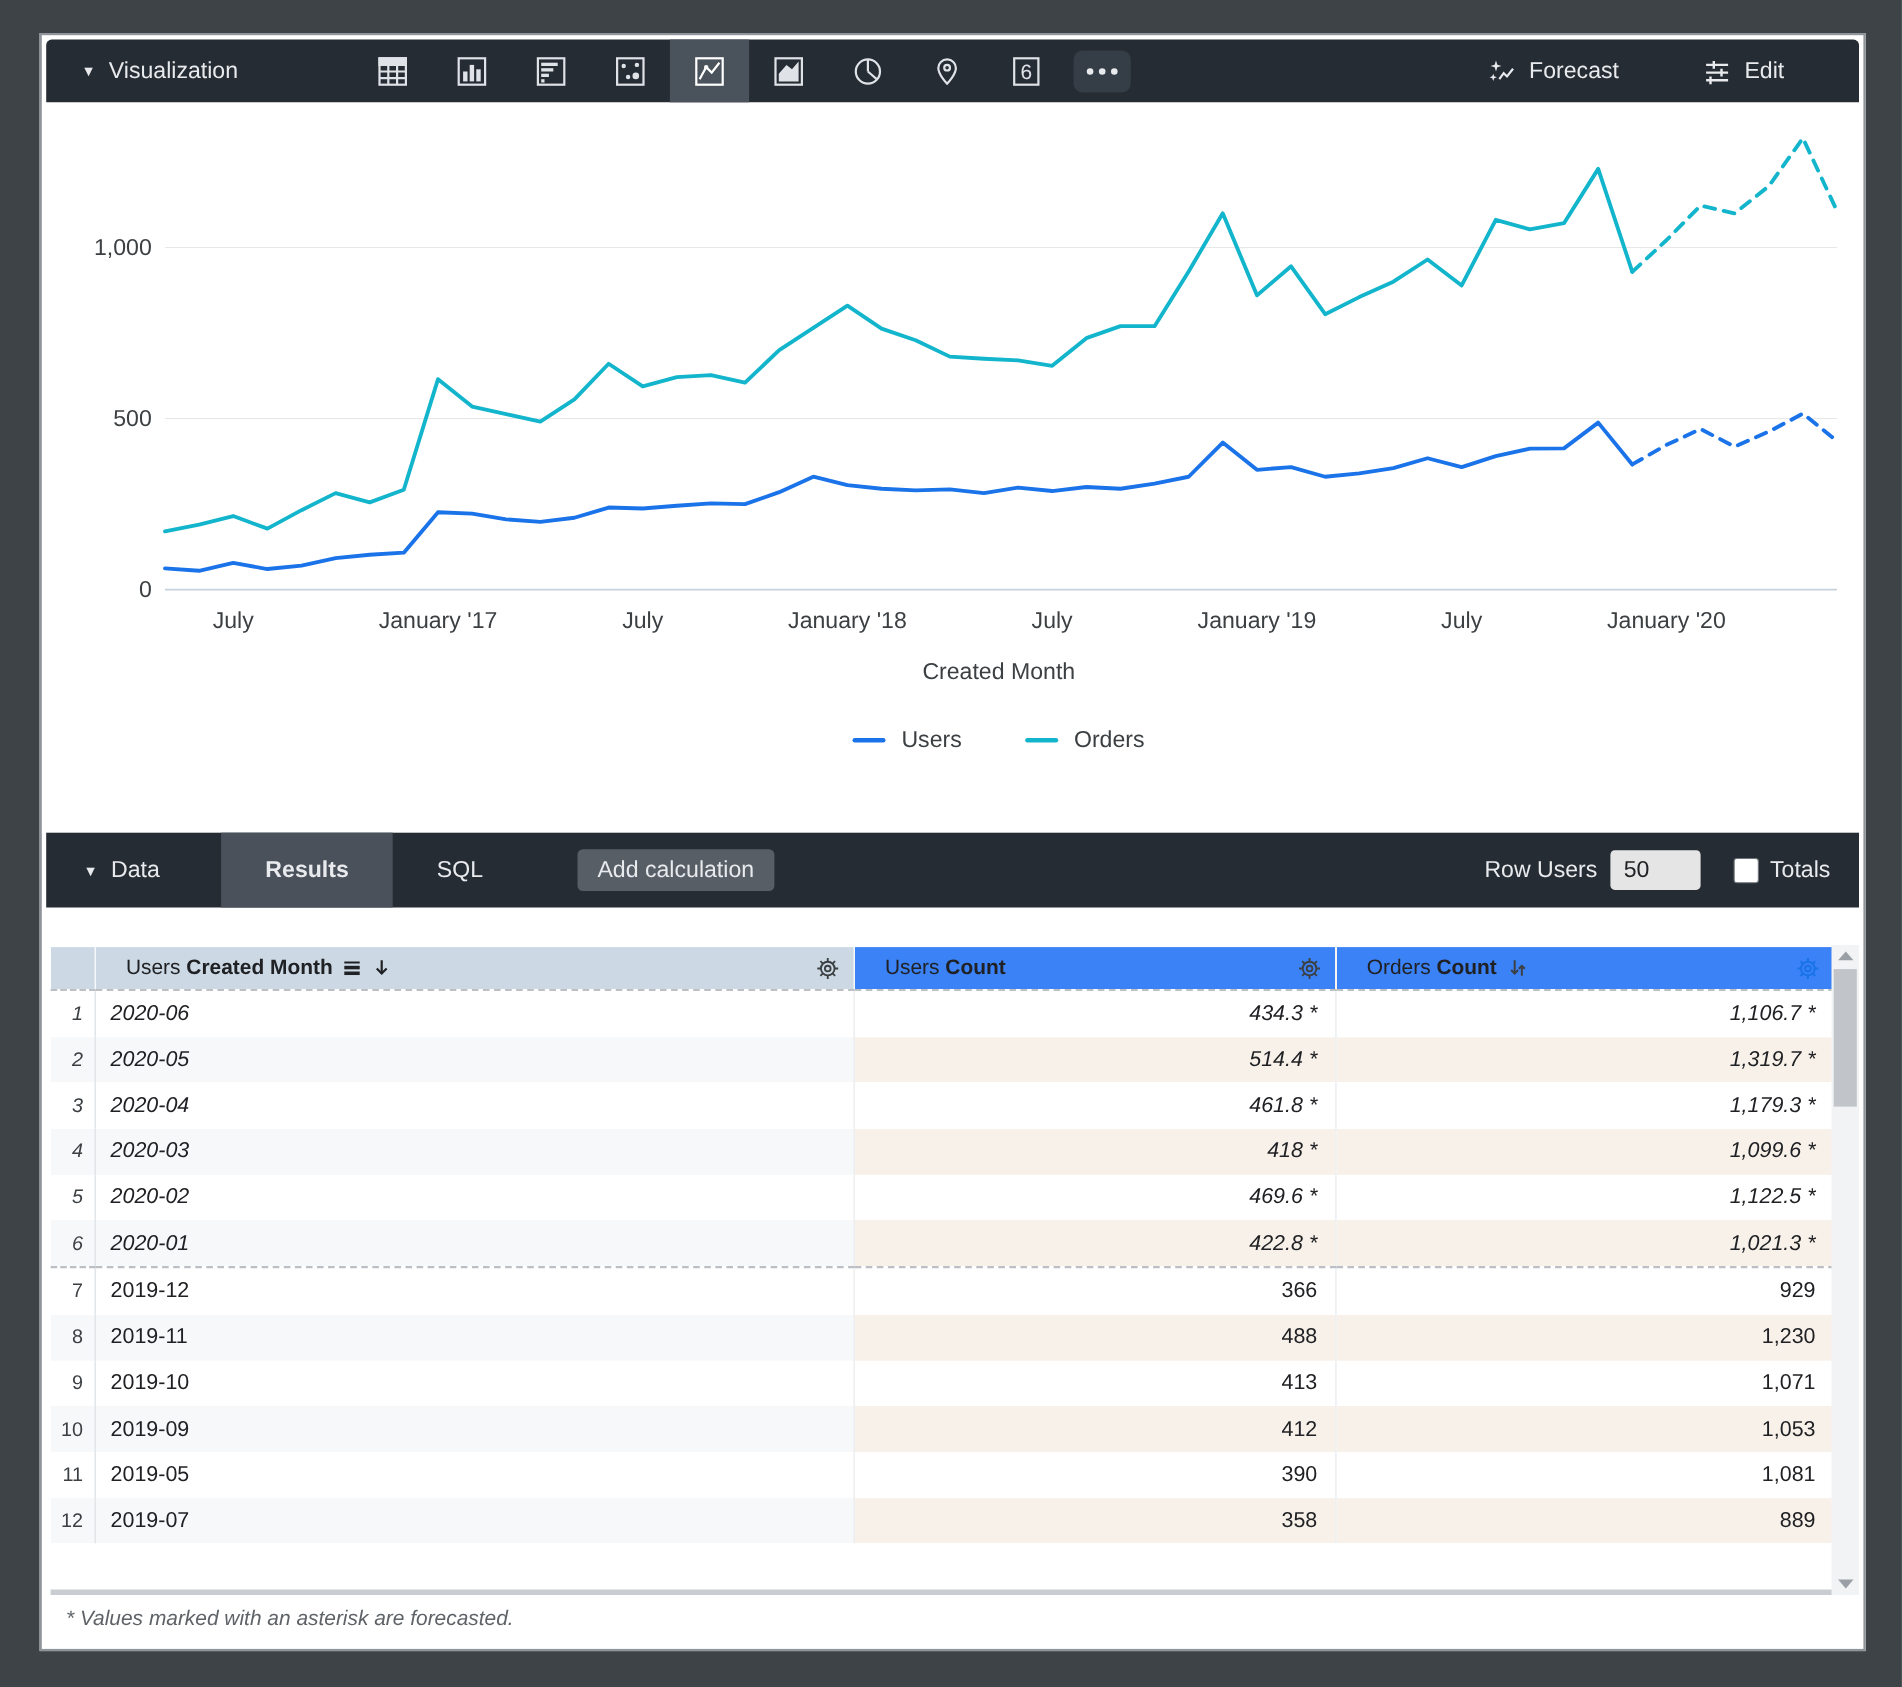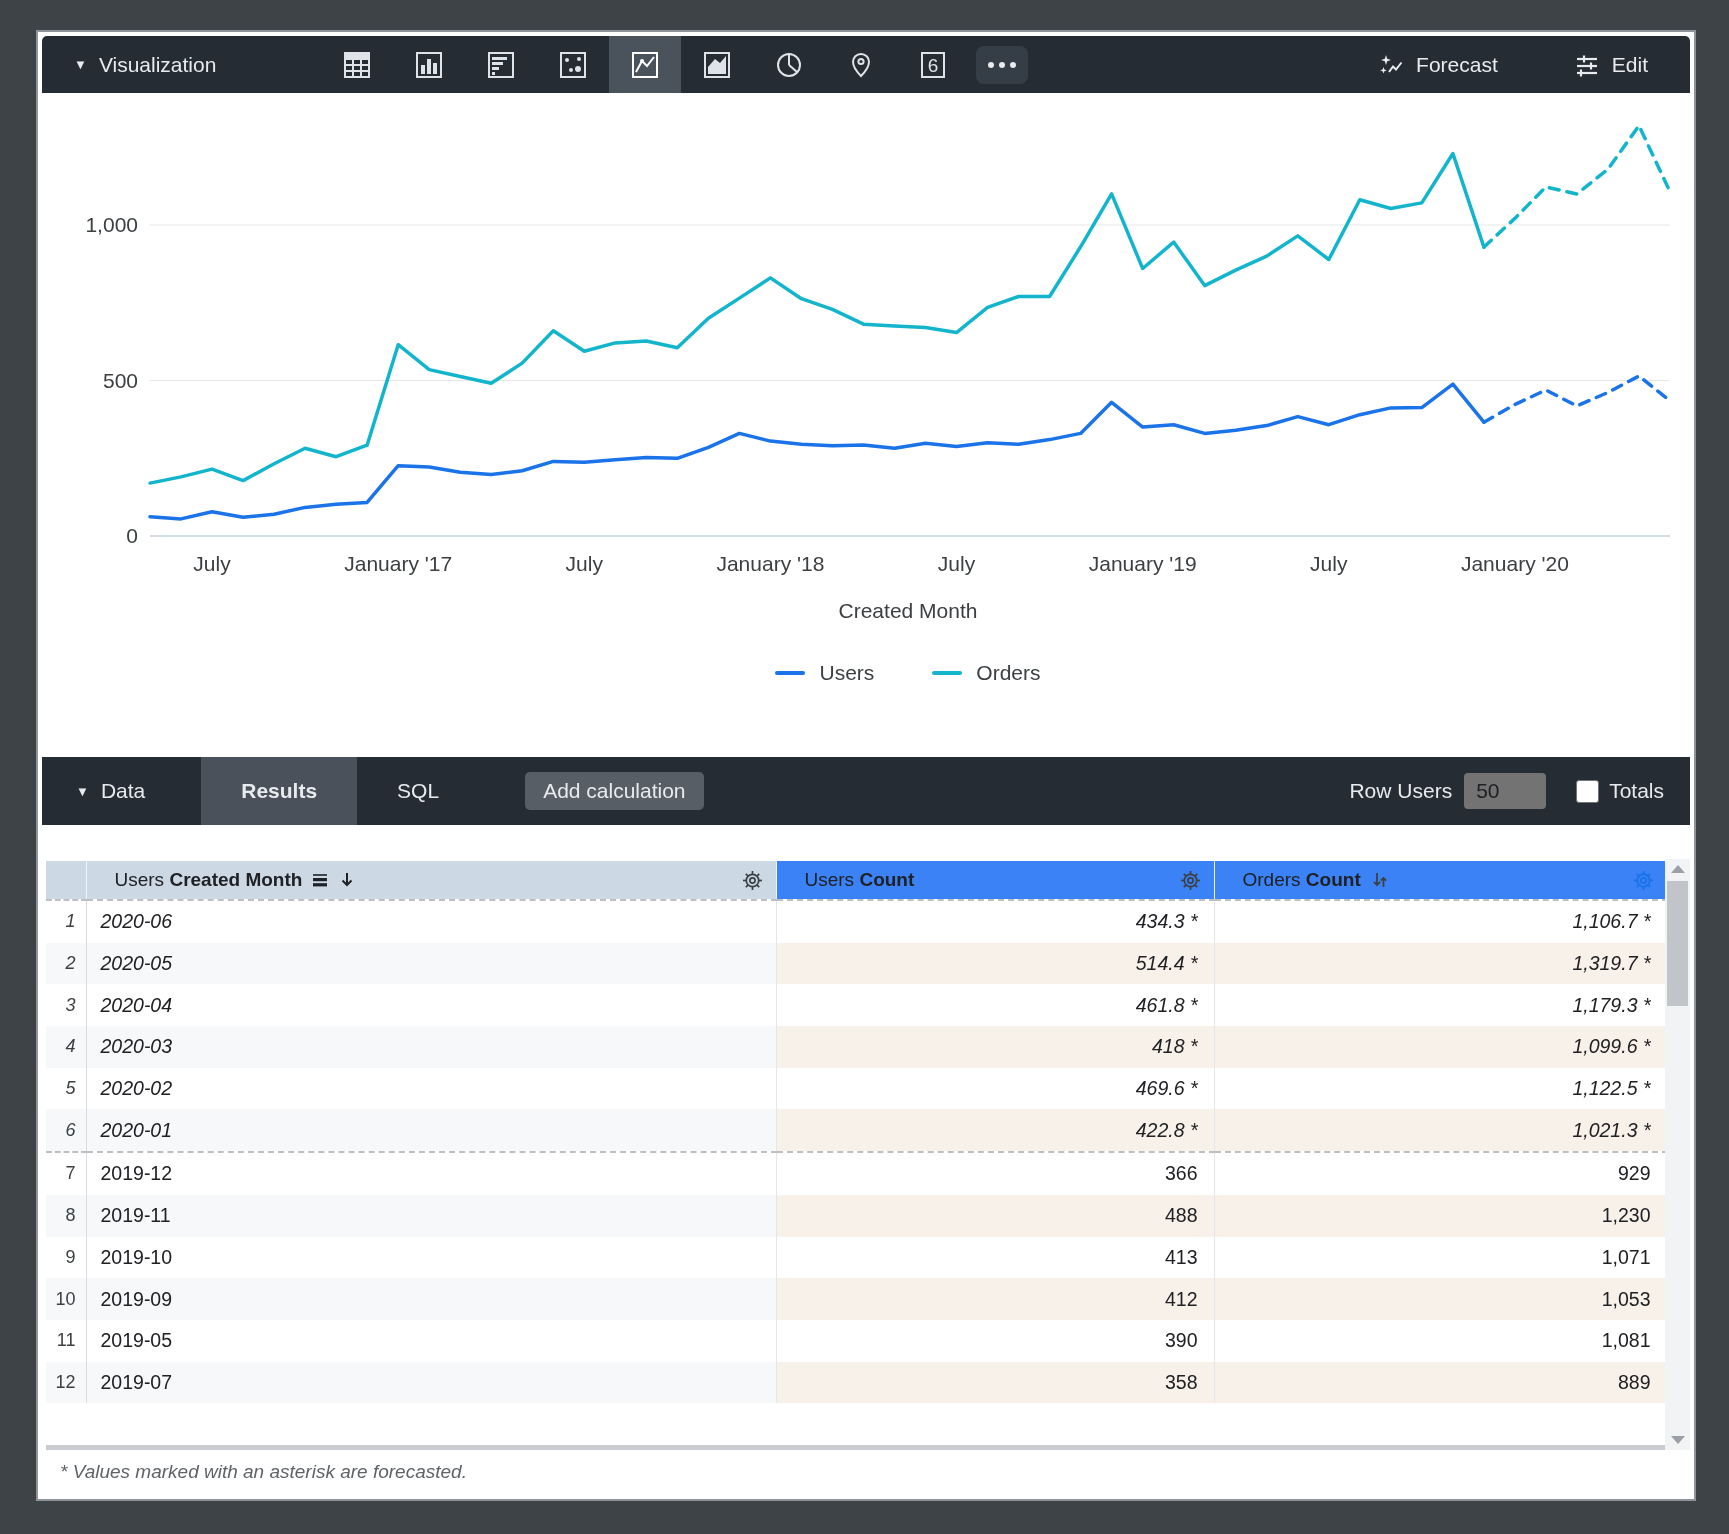--- a/index.html
+++ b/index.html
@@ -17,39 +17,39 @@
     position:relative;height:57px;flex:0 0 57px;background:#262c33;
     border-radius:5px 5px 0 0;display:flex;align-items:center;color:#e8eaed;
   }
   .tb-left{display:flex;align-items:center;gap:12px;padding-left:32px;font-size:21px;}
   .caret{font-size:13px;color:#e8eaed;}
   .viz-icons{position:absolute;left:279px;top:0;height:57px;display:flex;align-items:center;}
   .viz-btn{width:72px;height:57px;display:flex;align-items:center;justify-content:center;background:transparent;border:none;cursor:pointer;}
   .viz-btn.selected{background:#4a525c;}
   .viz-btn.more{width:66px;}
   .more-pill{width:52px;height:38px;border-radius:8px;background:#353d46;display:flex;align-items:center;justify-content:center;}
-  .tb-right{margin-left:auto;display:flex;align-items:center;gap:64px;padding-right:36px;font-size:21px;}
+  .tb-right{margin-left:auto;display:flex;align-items:center;gap:64px;padding-right:62px;font-size:21px;}
   .tb-action{display:flex;align-items:center;gap:12px;background:none;border:none;color:#e8eaed;font-size:21px;font-family:inherit;cursor:pointer;}
   
   .chart-section{flex:0 0 664px;position:relative;}
   #chart-svg{display:block;}
   .x-axis-title{margin-top:6px;text-align:center;padding-left:84px;font-size:21px;color:#3c4043;}
   .legend{margin-top:38px;display:flex;justify-content:center;gap:58px;padding-left:84px;}
   .legend-item{display:flex;align-items:center;gap:14px;font-size:21px;color:#3c4043;}
   .legend-swatch{width:30px;height:4px;border-radius:2px;display:inline-block;}
   
   .data-toolbar{flex:0 0 52px;background:#262c33;display:flex;align-items:center;color:#e8eaed;font-size:21px;}
   .data-label-wrap{display:flex;align-items:center;gap:12px;padding:0 56px 0 34px;}
   .tab{height:68px;display:flex;align-items:center;padding:0 40px;cursor:pointer;}
   .tab.active{background:#4a515a;font-weight:bold;}
   .add-calc{margin-left:46px;height:38px;padding:0 18px;border:none;border-radius:5px;
     background:#575e66;color:#e8eaed;font-size:21px;font-family:inherit;cursor:pointer;}
   .db-right{margin-left:auto;display:flex;align-items:center;padding-right:26px;}
   .row-limit-input{width:82px;height:36px;margin-left:12px;border:none;border-radius:4px;
-    background:#737373;color:#202124;font-size:21px;font-family:inherit;padding:0 0 0 12px;box-sizing:border-box;}
+    background:#e5e5e5;color:#202124;font-size:21px;font-family:inherit;padding:0 0 0 12px;box-sizing:border-box;}
   .totals-box{width:21px;height:21px;background:#fff;border:1px solid #70757a;border-radius:3px;margin:0 10px 0 30px;}
   
   .table-section{flex:1 1 auto;position:relative;overflow:hidden;}
   table.results{border-collapse:collapse;table-layout:fixed;margin:36px 0 0 4px;width:1621px;}
   col.c-num{width:40px;} col.c-month{width:690px;} col.c-users{width:438px;} col.c-orders{width:453px;}
   th{height:38px;font-size:19px;font-weight:normal;text-align:left;padding:0 0 0 28px;position:relative;}
   th .hdr-inner{display:flex;align-items:center;gap:8px;height:100%;}
   th .colname{font-weight:bold;}
   th.h-dim{background:#ccd9e5;border-right:1px solid #f2f5f8;}
   th.h-meas{background:#3b82f6;border-right:1px solid #f6ece1;}

